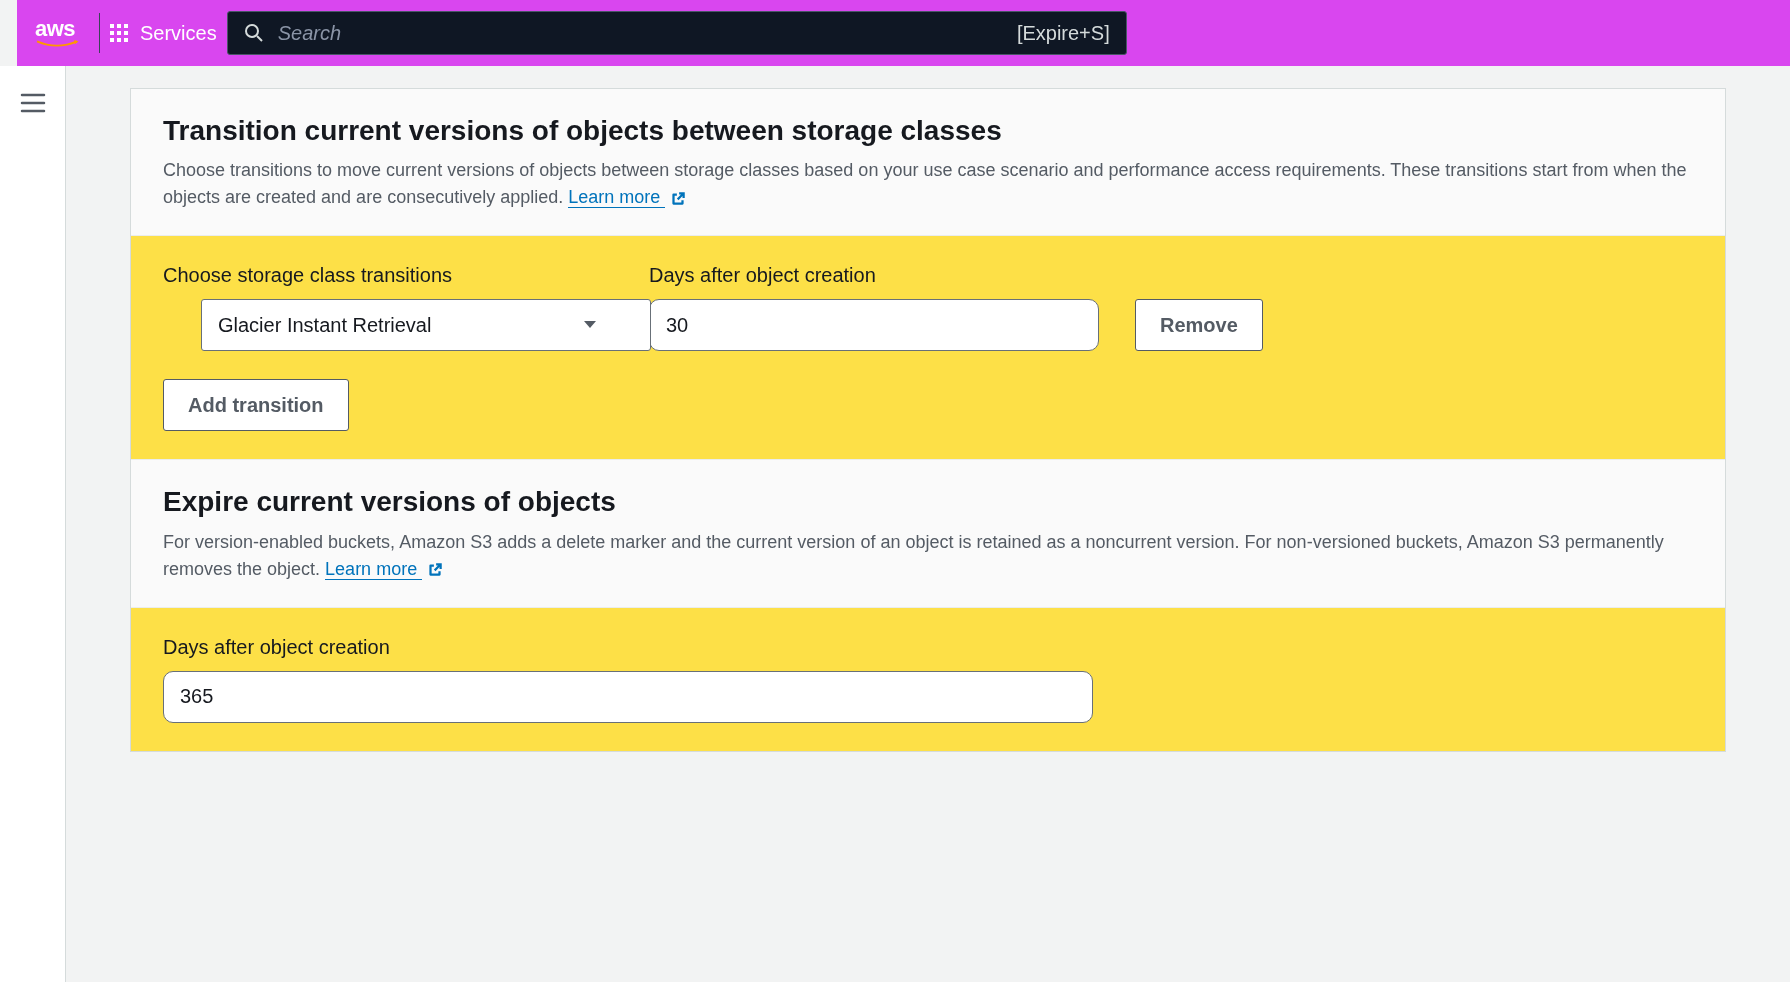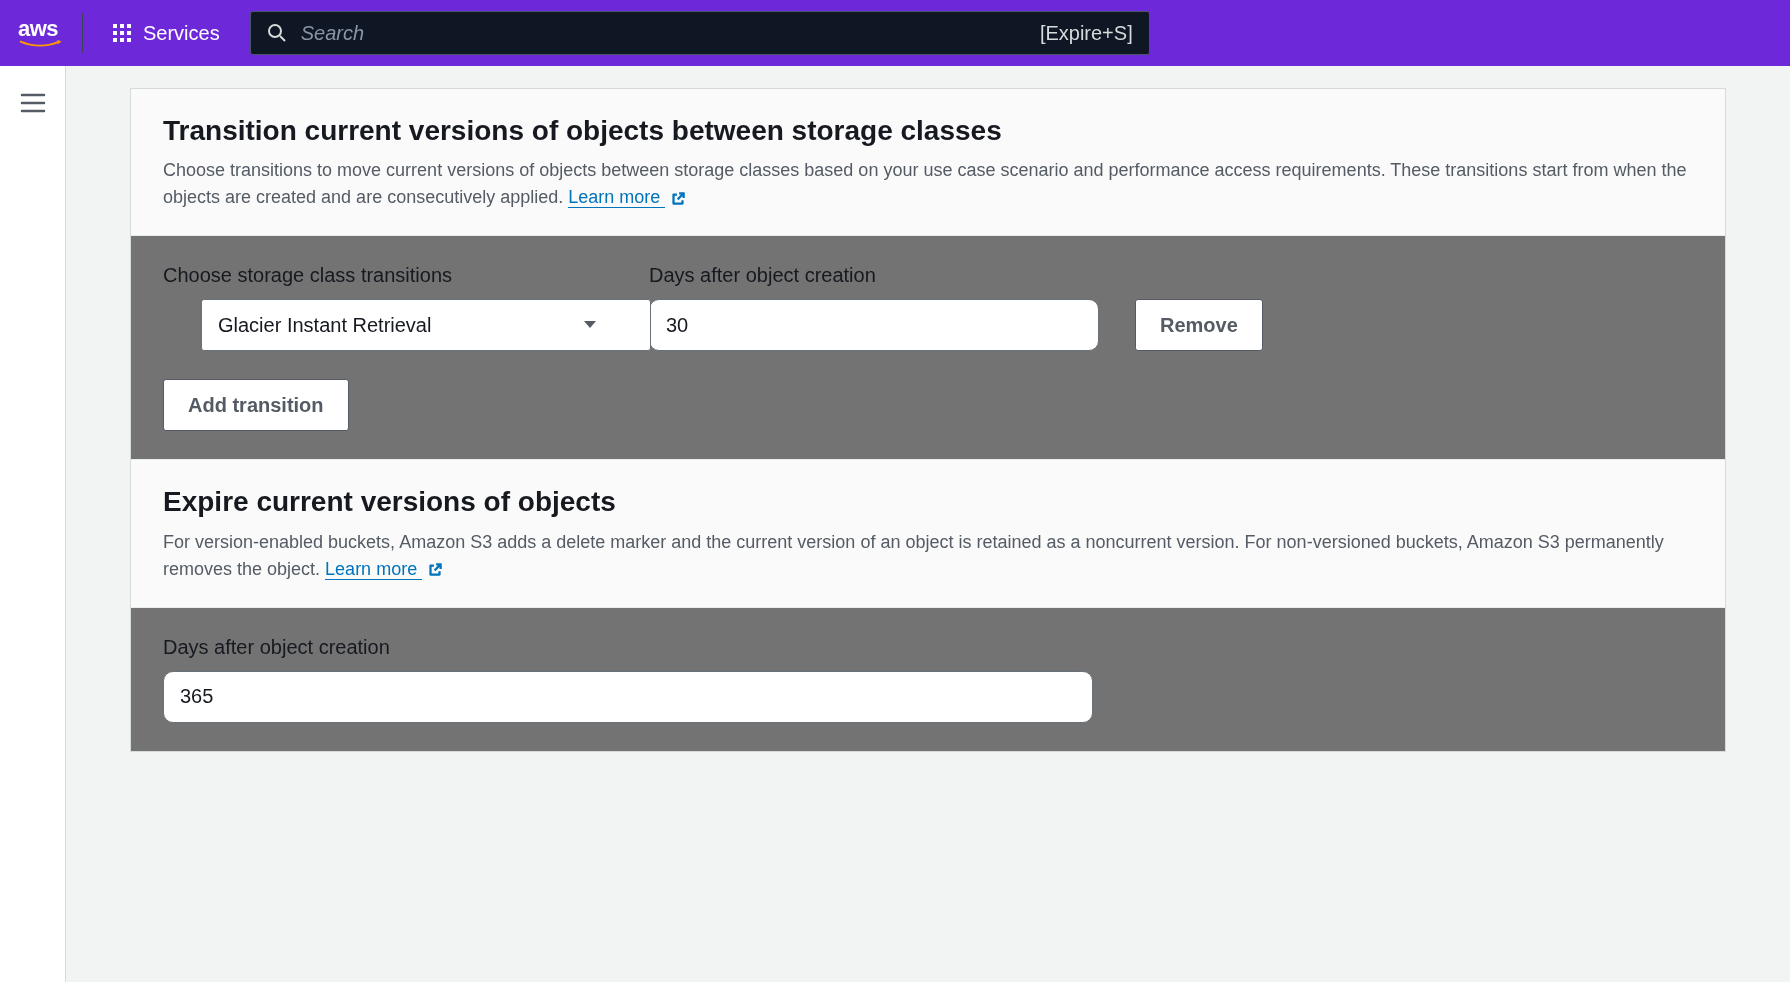--- a/index.html
+++ b/index.html
@@ -7,26 +7,27 @@
       margin: 0;
       padding: 0;
     }
     body {
       font-family: "Amazon Ember", "Helvetica Neue", Helvetica, Arial, sans-serif;
       background: #f2f3f3;
       color: #16191f;
     }
     
     .top-nav {
-      background: #6d28d9;
+      background: #d946ef;
       height: 66px;
       display: flex;
       align-items: center;
       padding: 0 18px;
-      gap: 24px;
+      gap: 4px;
+      margin-left: 17px;
     }
     .aws-logo {
       display: flex;
       align-items: center;
       color: #fff;
       padding-right: 20px;
       border-right: 1px solid #3a4457;
       height: 40px;
     }
     .aws-logo-text {
@@ -143,21 +144,21 @@
       display: inline;
     }
     .external-icon {
       display: inline-block;
       vertical-align: middle;
       margin-left: 4px;
       color: #0073bb;
     }
     .panel-body {
       padding: 28px 32px;
-      background: #737373;
+      background: #fde047;
     }
     .form-row {
       display: flex;
       gap: 36px;
       align-items: flex-end;
       margin-bottom: 28px;
     }
     .form-group {
       display: flex;
       flex-direction: column;

